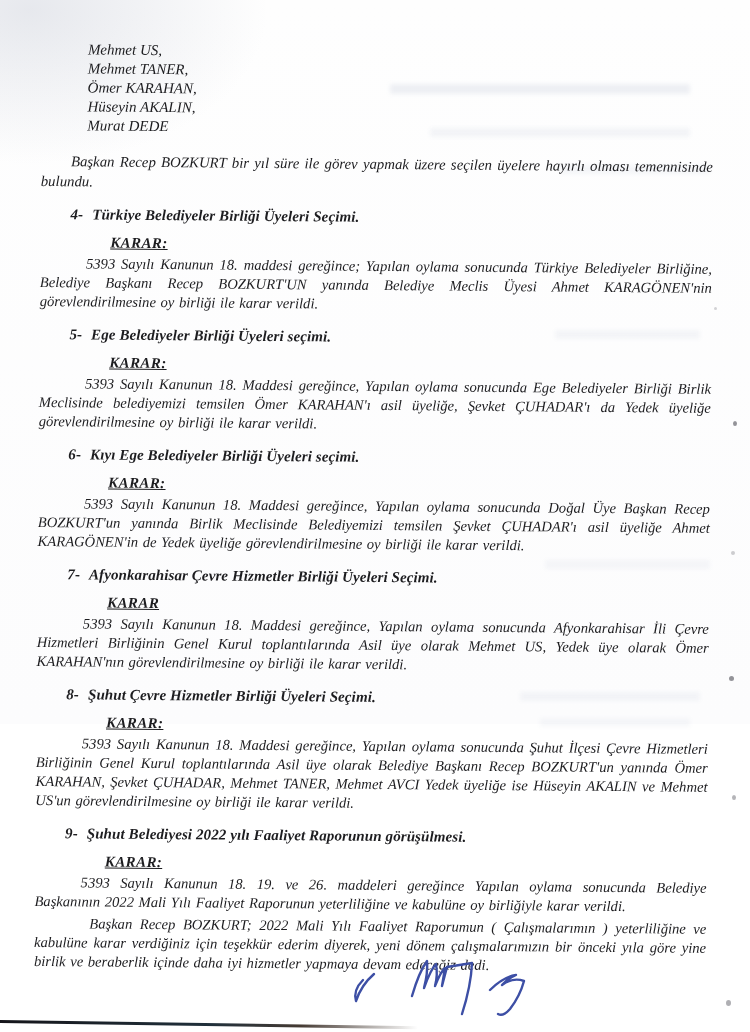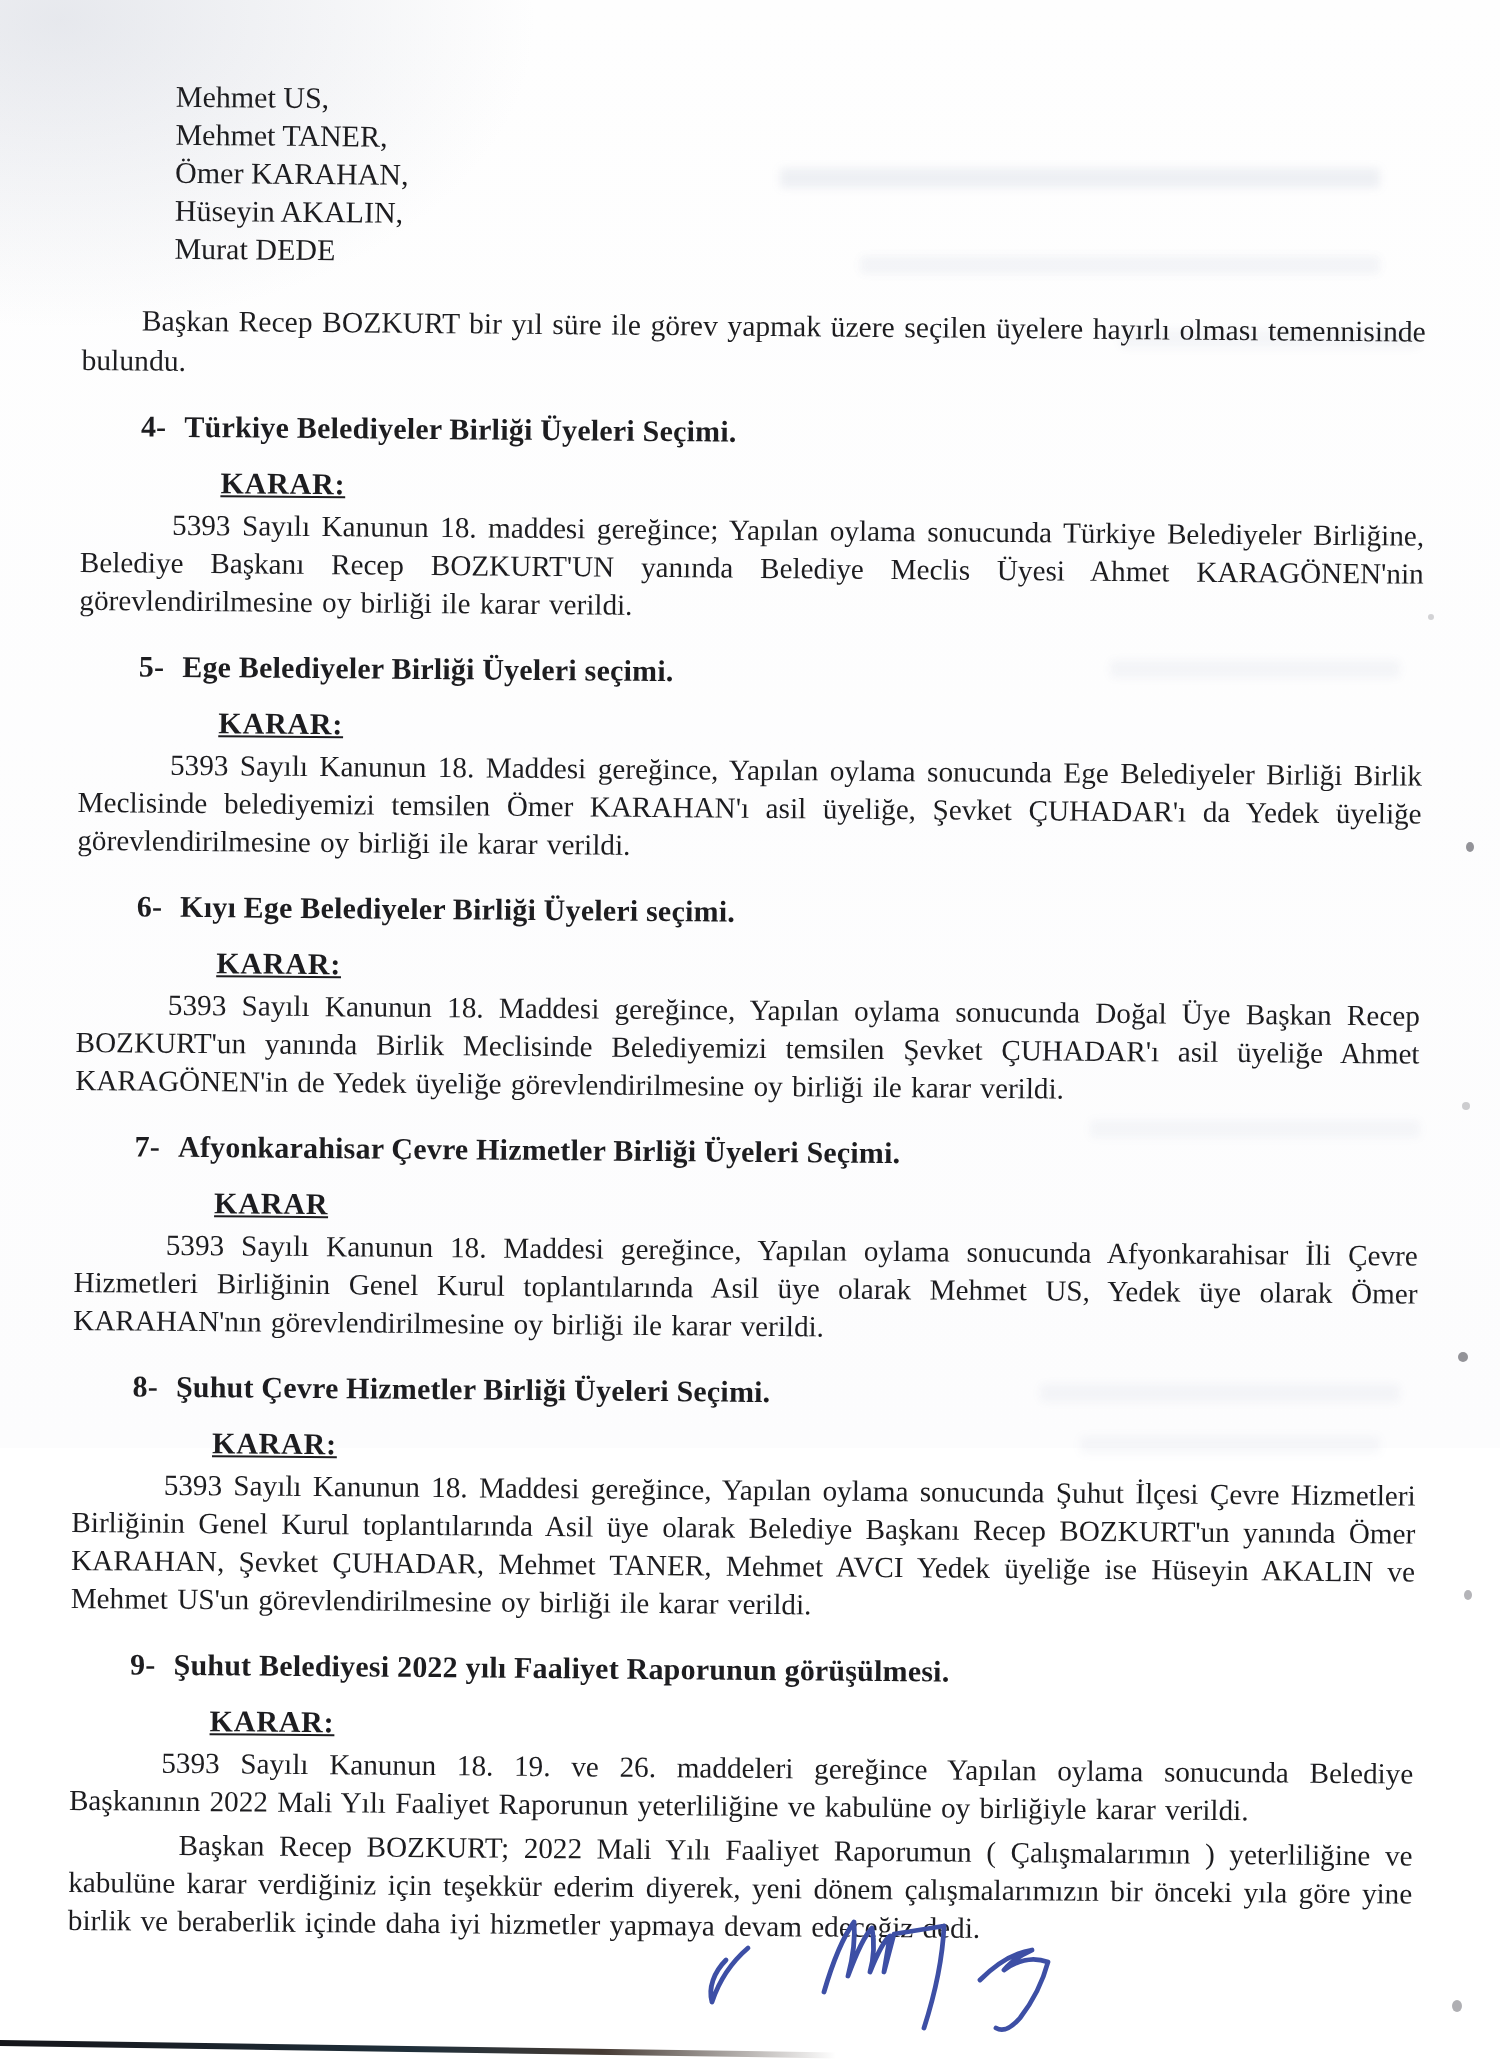--- a/index.html
+++ b/index.html
@@ -9,20 +9,21 @@
     font-family: "Liberation Serif", serif;
     background: #ffffff;
   }
   .page {
     position: absolute; inset: 0;
     width: 750px; height: 724px;
     color: #1d1d20;
     background:
       radial-gradient(ellipse 340px 220px at 30px 10px, rgba(176,182,198,0.30), rgba(176,182,198,0.0) 70%),
       linear-gradient(#fefefe, #fcfcfd);
+    font-style: italic;
   }
   .content {
     position: absolute;
     left: 42px; top: 40px; width: 672px;
     transform: rotate(0.5deg);
     transform-origin: 0 0;
   }
   .attendees { margin-left: 46px; font-size: 15px; line-height: 19px; }
   .attendee-line { white-space: nowrap; }
   .intro {

